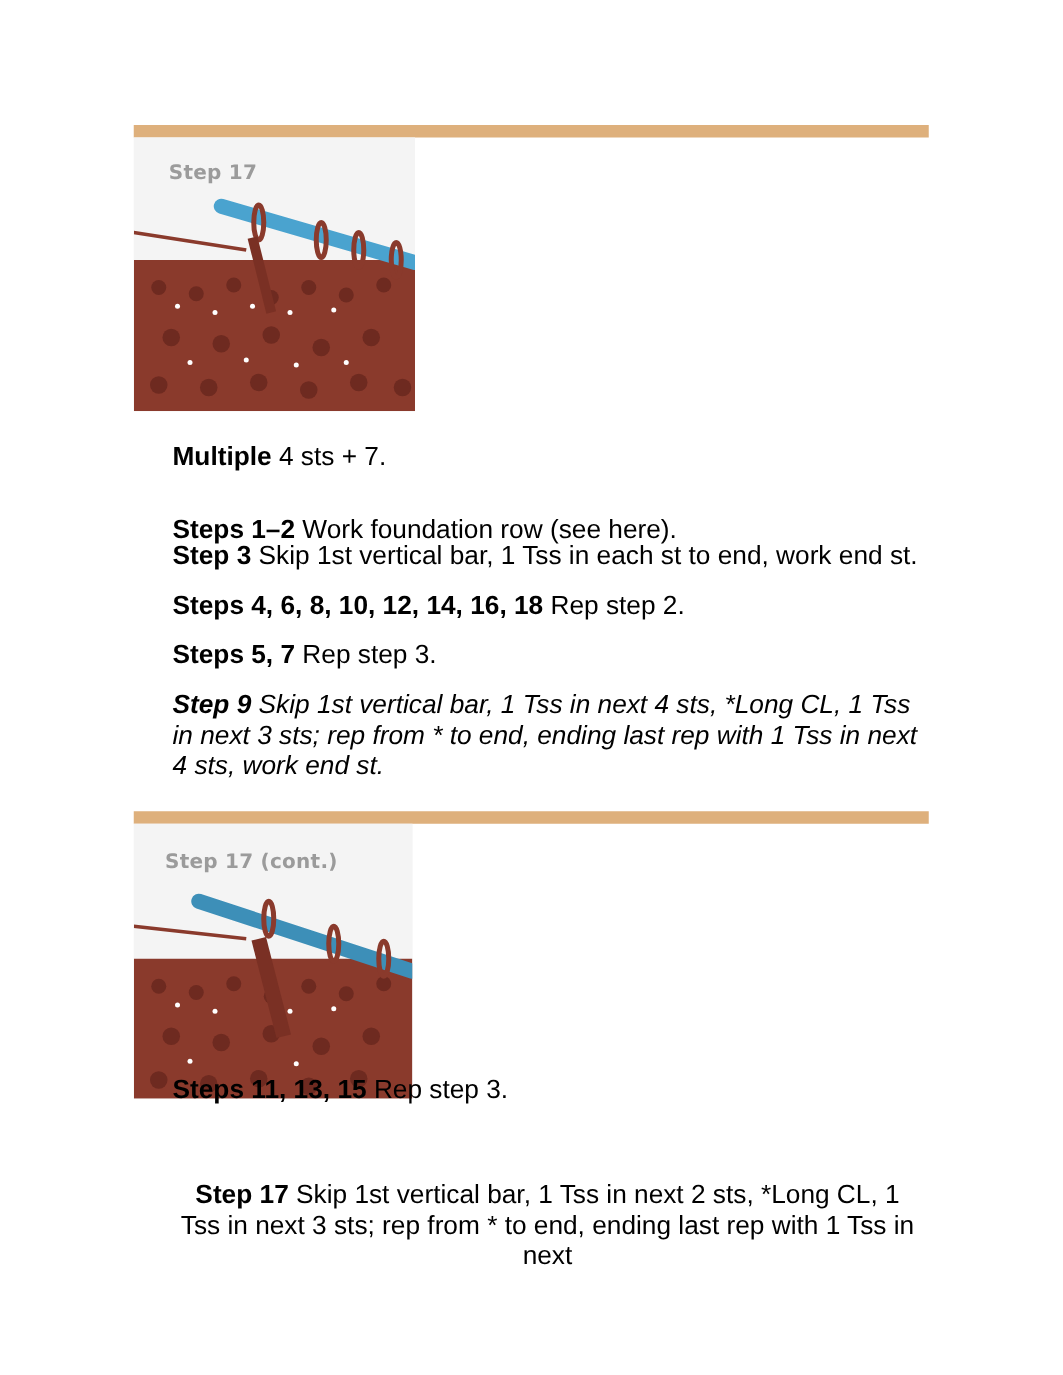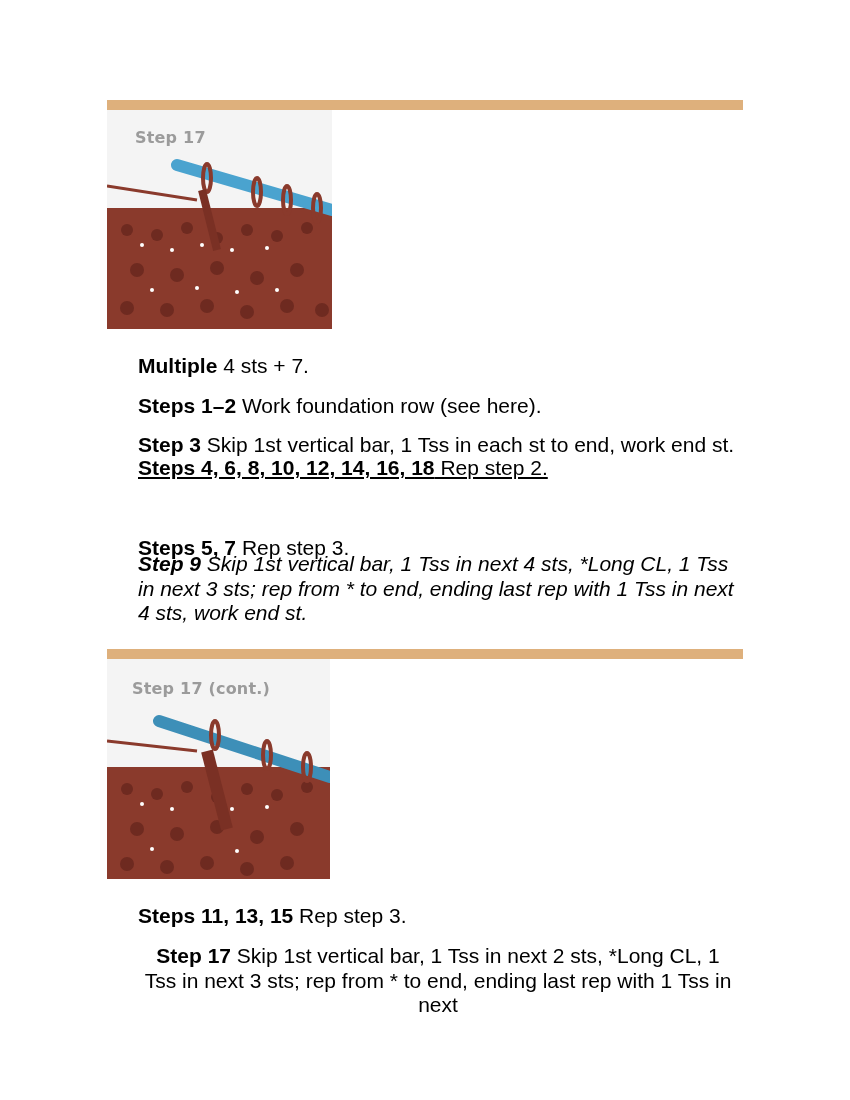--- a/index.html
+++ b/index.html
@@ -60,24 +60,24 @@
         <ellipse cx="150" cy="82" rx="4" ry="14"></ellipse>
       <ellipse cx="180" cy="90" rx="4" ry="14"></ellipse>
         <ellipse cx="210" cy="98" rx="4" ry="14"></ellipse>
     </g>
     <path d="M95 80 L110 140" stroke="#7a3024" stroke-width="8"></path>
   </svg>
   <span class="label" style="left:28px; top:18px;">Step 17</span>
 </div>
 
 <p class="para" style="top:354px;"><b>Multiple</b><span> 4 sts + 7.</span></p>
-<p class="para" style="top:394px;"><b>Steps 1–2</b><span> Work foundation row (see here).</span></p>
+<p class="para" style="top:412px;"><b>Steps 1–2</b><span> Work foundation row (see here).</span></p>
 <p class="para" style="top:433px; width:640px;"><b>Step 3</b><span> Skip 1st vertical bar, 1 Tss in each st to end, work end st.</span></p>
-<p class="para" style="top:456px;text-decoration:underline;"><b>Steps 4, 6, 8, 10, 12, 14, 16, 18</b><span> Rep step 2.</span></p>
-<p class="para" style="top:536px;"><b>Steps 5, 7</b><span> Rep step 3.</span></p>
+<p class="para" style="top:473px;"><b>Steps 4, 6, 8, 10, 12, 14, 16, 18</b><span> Rep step 2.</span></p>
+<p class="para" style="top:512px;"><b>Steps 5, 7</b><span> Rep step 3.</span></p>
 <p class="para" style="top:552px;font-style:italic;"><b>Step 9</b><span> Skip 1st vertical bar, 1 Tss in next 4 sts, *Long CL, 1 Tss in next 3 sts; rep from * to end, ending last rep with 1 Tss in next 4 sts, work end st.</span></p>
 
 <div class="rule" style="top:649px;"></div>
 
 <div class="photo" style="top:659px; width:223px; height:220px;">
   <svg width="223" height="220" viewBox="0 0 223 220">
     <rect x="0" y="0" width="223" height="220" fill="#f4f4f4"></rect>
     <path d="M0 82 L90 92" stroke="#8a3a2c" stroke-width="3" fill="none"></path>
     <rect x="0" y="108" width="223" height="112" fill="#8a3a2c"></rect>
     <g fill="#6e2a20">
@@ -111,14 +111,14 @@
     <g stroke="#8a3a2c" stroke-width="4" fill="none">
       <ellipse cx="108" cy="76" rx="4" ry="14"></ellipse>
         <ellipse cx="160" cy="96" rx="4" ry="14"></ellipse>
       <ellipse cx="200" cy="108" rx="4" ry="14"></ellipse>
     </g>
     <path d="M100 92 L120 170" stroke="#7a3024" stroke-width="12"></path>
   </svg>
   <span class="label" style="left:25px; top:20px;">Step 17 (cont.)</span>
 </div>
 
-<p class="para" style="top:904px;"><b>Steps 11, 13, 15</b><span> Rep step 3.</span></p>
+<p class="para" style="top:860px;"><b>Steps 11, 13, 15</b><span> Rep step 3.</span></p>
 <p class="para" style="top:944px;text-align:center;"><b>Step 17</b><span> Skip 1st vertical bar, 1 Tss in next 2 sts, *Long CL, 1 Tss in next 3 sts; rep from * to end, ending last rep with 1 Tss in next</span></p>
 
 </body></html>

